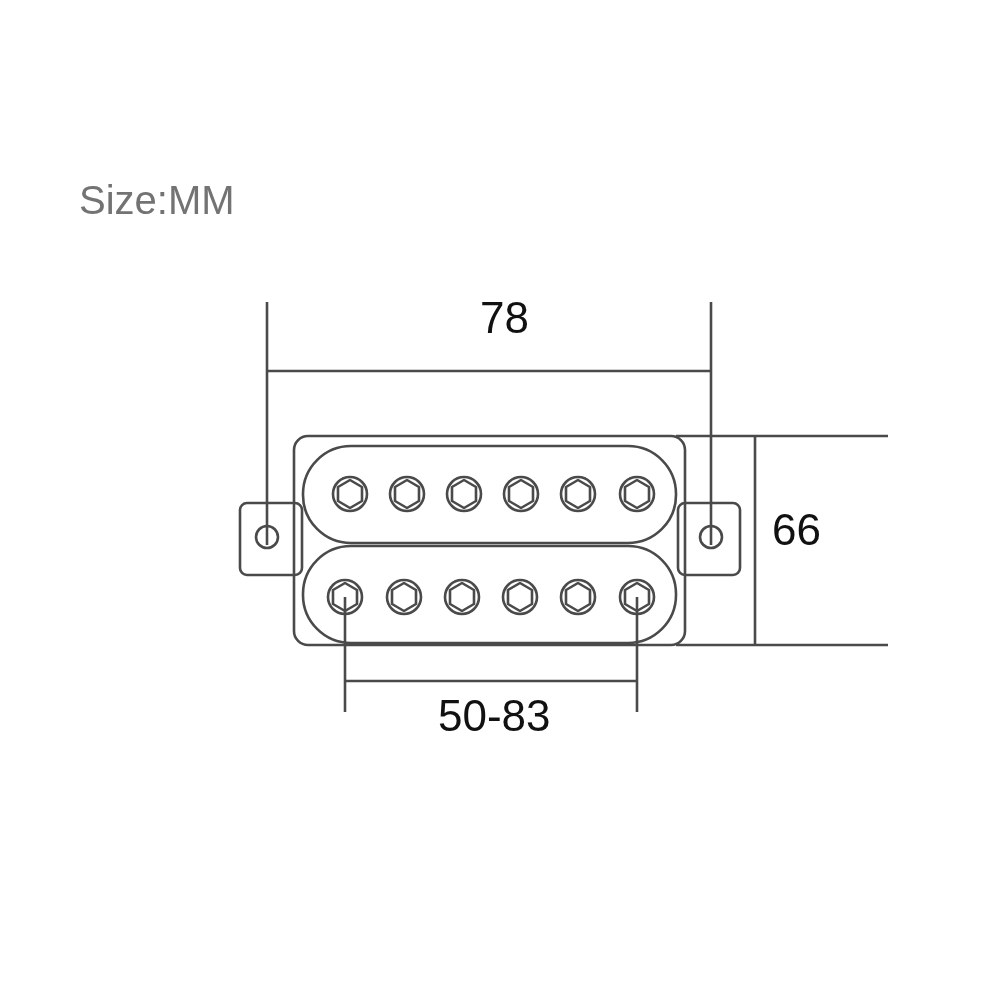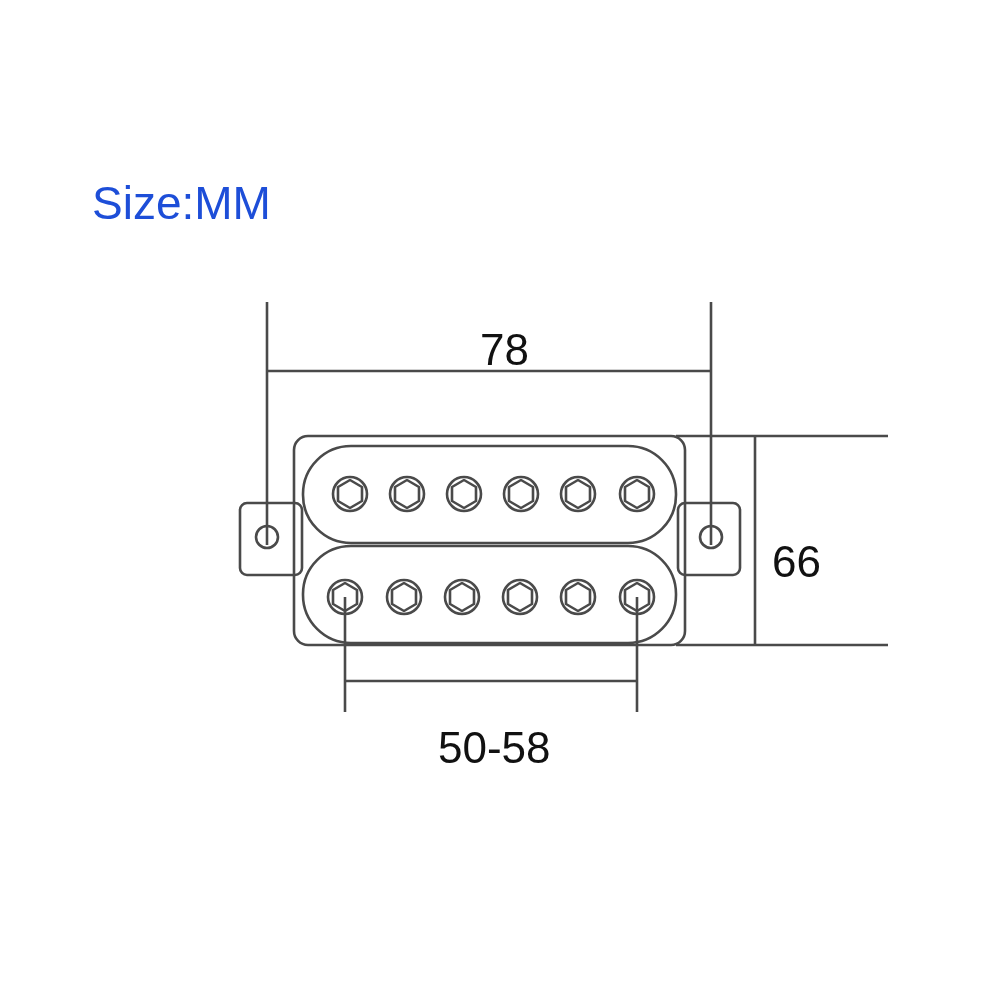--- a/index.html
+++ b/index.html
@@ -19,52 +19,51 @@
   }
   #drawing {
     position: absolute;
     left: 0;
     top: 0;
     width: 1000px;
     height: 1000px;
   }
   .unit-label {
     position: absolute;
-    left: 92px;
+    left: 79px;
     top: 180px;
-    font-size: 46px;
+    font-size: 40px;
     line-height: 1;
-    color: #1d4ed8;
+    color: #737373;
     letter-spacing: 0px;
     white-space: nowrap;
   }
   .dim-text {
     position: absolute;
     font-size: 44px;
     line-height: 1;
     color: #111111;
     white-space: nowrap;
-    margin-top: 32px;
   }
   .dim-width  { left: 480px; top: 296px; }
   .dim-height { left: 772px; top: 508px; }
   .dim-pole   { left: 438px; top: 694px; }
 </style>
 </head>
 <body>
 
 <div id="page">
 
   <div class="unit-label">Size:MM</div>
 
   <div class="dim-text dim-width">78</div>
 
   <div class="dim-text dim-height">66</div>
 
-  <div class="dim-text dim-pole">50-58</div>
+  <div class="dim-text dim-pole">50-83</div>
 
   <svg id="drawing" viewBox="0 0 1000 1000" xmlns="http://www.w3.org/2000/svg">
 
     <g fill="none" stroke="#4a4a4a" stroke-width="2.6" stroke-linecap="butt" stroke-linejoin="round">
 
       <g>
 
         <line x1="267" y1="302" x2="267" y2="545"></line>
 
         <line x1="711" y1="302" x2="711" y2="545"></line>

